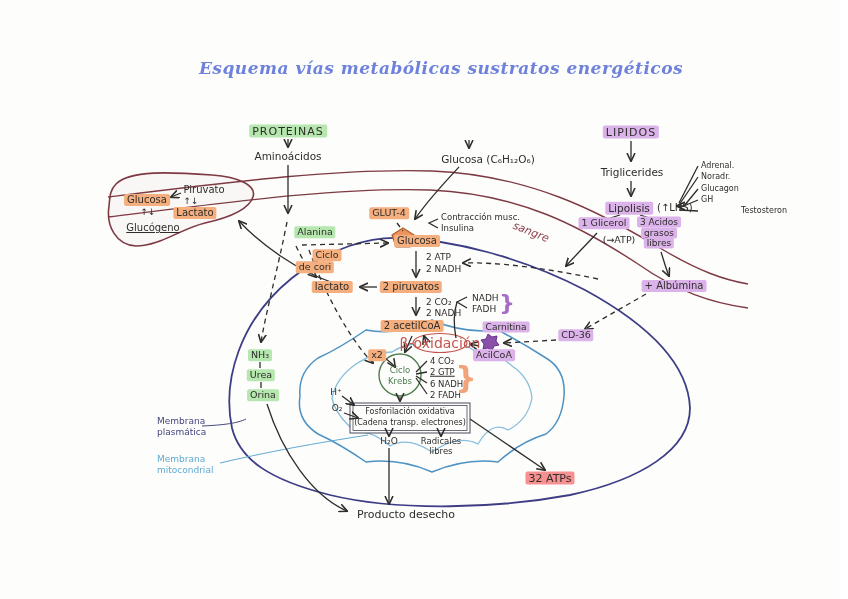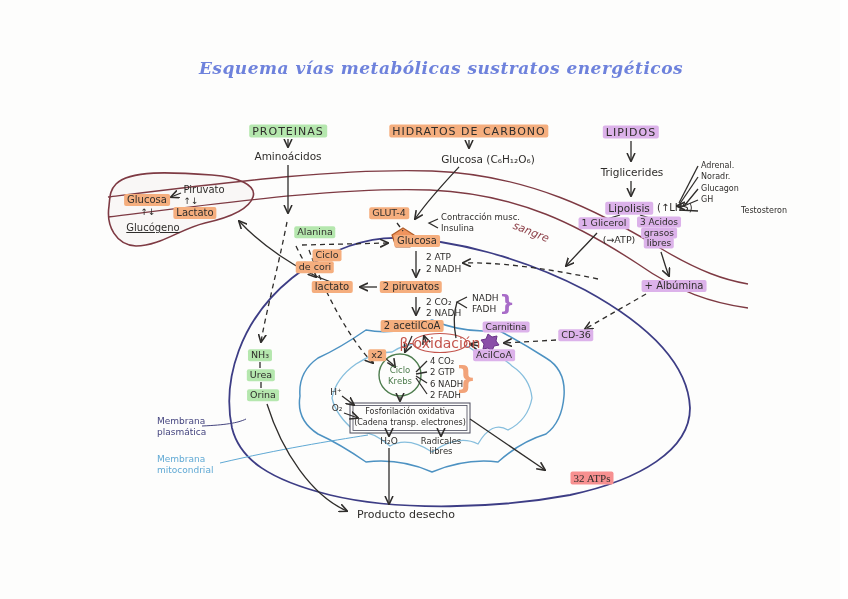--- a/index.html
+++ b/index.html
@@ -118,21 +118,20 @@
       <path d="M296,246 C302,259 309,270 316,277" marker-end="url(#ah)"></path>
       <path d="M309,250 C324,292 350,340 373,363" marker-end="url(#ah)"></path>
       <path d="M397,223 L403,231"></path>
     </g>
   </svg>
 
   <div class="lbl c title" style="left:441px;top:68px;">Esquema vías metabólicas sustratos energéticos</div>
 
   <div class="lbl c hl-g s11 ls1" style="left:288px;top:131px;">PROTEINAS</div>
   <div class="lbl c" style="left:288px;top:156px;font-size:10.5px;">Aminoácidos</div>
-  <div class="lbl c hl-o s11 ls1" style="left:469px;top:131px;">HIDRATOS DE CARBONO</div>
   <div class="lbl c" style="left:488px;top:159px;font-size:10.5px;">Glucosa (C₆H₁₂O₆)</div>
   <div class="lbl c hl-p s11 ls1" style="left:631px;top:132px;">LIPIDOS</div>
   <div class="lbl c" style="left:632px;top:172px;font-size:10.5px;">Triglicerides</div>
   <div class="lbl c hl-p" style="left:629px;top:208px;font-size:10.5px;">Lipolisis</div>
   <div class="lbl l" style="left:657px;top:208px;">(↑LHS)</div>
   <div class="lbl l small" style="left:701px;top:166px;">Adrenal.</div>
   <div class="lbl l small" style="left:701px;top:177px;">Noradr.</div>
   <div class="lbl l small" style="left:701px;top:189px;">Glucagon</div>
   <div class="lbl l small" style="left:701px;top:200px;">GH</div>
   <div class="lbl l small" style="left:701px;top:211px;margin-left:40px;">Testosteron</div>
@@ -171,32 +170,32 @@
   <div class="lbl c brace-p" style="left:507px;top:303px;">}</div>
   <div class="lbl c hl-p s9" style="left:506px;top:327px;">Carnitina</div>
   <div class="lbl c hl-p s95" style="left:494px;top:355px;">AcilCoA</div>
   <div class="lbl c hl-p s95" style="left:576px;top:335px;">CD-36</div>
   <div class="lbl c ink-red" style="left:440px;top:343px;font-size:14px;">β-oxidación</div>
 
   <div class="lbl c hl-o s95" style="left:377px;top:355px;">x2</div>
   <div class="lbl c ink-green" style="left:400px;top:370px;font-size:8.5px;">Ciclo</div>
   <div class="lbl c ink-green" style="left:400px;top:381px;font-size:8.5px;">Krebs</div>
   <div class="lbl l" style="left:430px;top:361px;font-size:8.5px;">4 CO₂</div>
-  <div class="lbl l" style="left:430px;top:372px;font-size:8.5px;">2 GTP</div>
+  <div class="lbl l" style="left:430px;top:372px;font-size:8.5px;text-decoration:underline;">2 GTP</div>
   <div class="lbl l" style="left:430px;top:384px;font-size:8.5px;">6 NADH</div>
   <div class="lbl l" style="left:430px;top:395px;font-size:8.5px;">2 FADH</div>
   <div class="lbl c brace-o" style="left:466px;top:378px;">}</div>
   <div class="lbl c s9" style="left:336px;top:392px;">H⁺</div>
   <div class="lbl c s9" style="left:337px;top:408px;">O₂</div>
   <div class="lbl c" style="left:410px;top:412px;font-size:8px;">Fosforilación oxidativa</div>
   <div class="lbl c" style="left:410px;top:423px;font-size:8px;">(Cadena transp. electrones)</div>
   <div class="lbl c s9" style="left:389px;top:441px;">H₂O</div>
   <div class="lbl c" style="left:441px;top:441px;font-size:8.5px;">Radicales</div>
   <div class="lbl c" style="left:441px;top:451px;font-size:8.5px;">libres</div>
-  <div class="lbl c hl-r s11" style="left:592px;top:478px;font-family:Liberation Serif, serif;">32 ATPs</div>
+  <div class="lbl c hl-r s11" style="left:550px;top:478px;">32 ATPs</div>
 
   <div class="lbl c hl-g s95" style="left:260px;top:355px;">NH₃</div>
   <div class="lbl c hl-g s95" style="left:261px;top:375px;">Urea</div>
   <div class="lbl c hl-g s95" style="left:263px;top:395px;">Orina</div>
 
   <div class="lbl l ink-mplas s9" style="left:157px;top:421px;">Membrana</div>
   <div class="lbl l ink-mplas s9" style="left:157px;top:432px;">plasmática</div>
   <div class="lbl l ink-mmito s9" style="left:157px;top:459px;">Membrana</div>
   <div class="lbl l ink-mmito s9" style="left:157px;top:470px;">mitocondrial</div>
 

